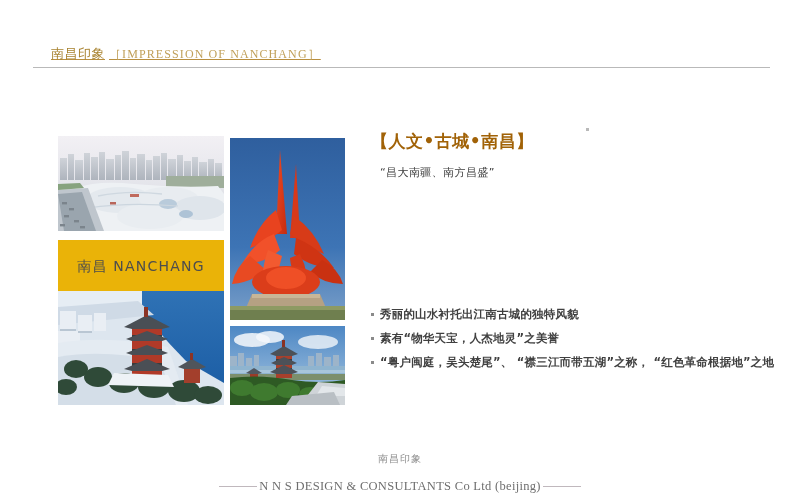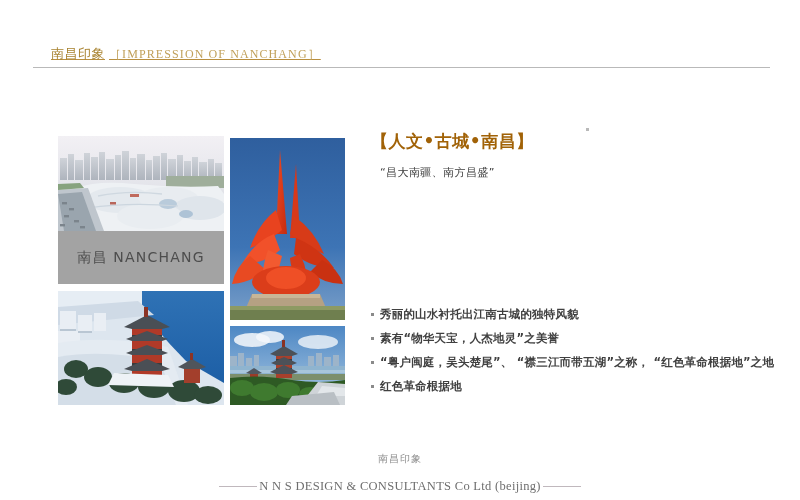--- a/index.html
+++ b/index.html
@@ -64,22 +64,22 @@
     height: 269px;
   }
   .cell {
     position: absolute;
     overflow: hidden;
   }
   .img-city {            
     left: 0; top: 0; width: 166px; height: 95px;
   }
   .caption-band {        
-    left: 0; top: 95px; width: 166px; height: 53px;
-    background: #a3a3a3;
+    left: 0; top: 104px; width: 166px; height: 53px;
+    background: #eab308;
     display: flex; align-items: center; justify-content: center;
   }
   .caption-band .cap-text {
     color: #4d4d4d;
     font-size: 14px;
     letter-spacing: 1.2px;
     font-family: "DejaVu Sans", "Liberation Sans", sans-serif;
   }
   .img-pavilion-snow {   
     left: 0; top: 155px; width: 166px; height: 114px;
@@ -443,24 +443,20 @@
     <span class="bullet-text">秀丽的山水衬托出江南古城的独特风貌</span>
   </div>
   <div class="bullet">
     <span class="bullet-dot"></span>
     <span class="bullet-text">素有“物华天宝，人杰地灵”之美誉</span>
   </div>
   <div class="bullet">
     <span class="bullet-dot"></span>
     <span class="bullet-text">“粤户闽庭，吴头楚尾”、 “襟三江而带五湖”之称， “红色革命根据地”之地</span>
   </div>
-  <div class="bullet">
-    <span class="bullet-dot"></span>
-    <span class="bullet-text">红色革命根据地</span>
-  </div>
 </div>
 
 <div class="footer">
   <div class="footer-cn">南昌印象</div>
   <div class="footer-rule-row">
     <span class="footer-rule"></span>
     <span class="footer-en">N N S DESIGN &amp; CONSULTANTS Co Ltd (beijing)</span>
     <span class="footer-rule"></span>
   </div>
 </div>

